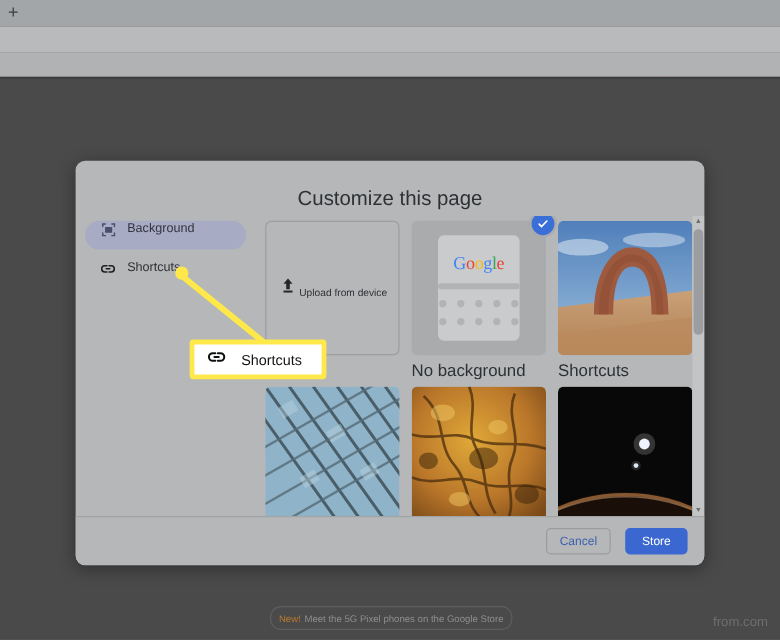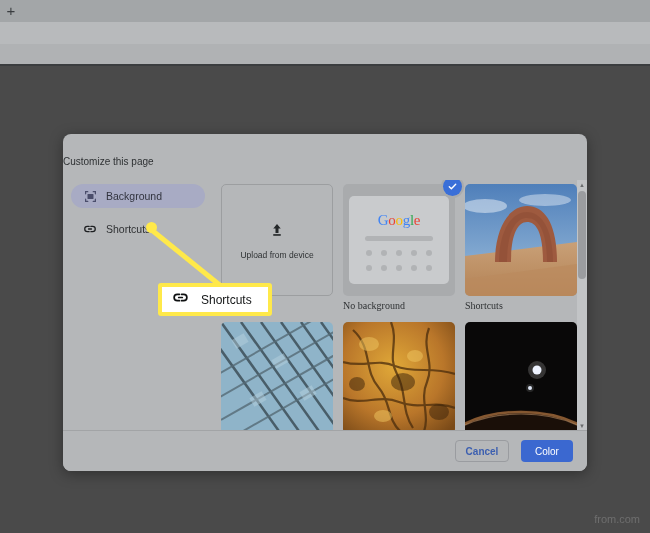--- a/index.html
+++ b/index.html
@@ -101,37 +101,38 @@
     position: absolute; left: 63px; top: 134px;
     width: 524px; height: 337px;
     background: #b5b7b9;
     border-radius: 8px;
     box-shadow: 0 3px 14px rgba(0,0,0,0.35);
     overflow: hidden;
   }
   .dialog-title {
     position: absolute; left: 0; top: 22px;
     width: 524px;
-    font-size: 10px;
+    text-align: center;
+    font-size: 17px;
     color: #2e3133;
   }
   .dialog-body {
     position: absolute; left: 0; top: 46px;
     width: 524px; height: 251px;
   }
 
   
   .sidebar {
     position: absolute; left: 0; top: 0;
     width: 148px; height: 251px;
   }
   .side-item {
     position: absolute; left: 8px;
     width: 134px; height: 24px;
-    display: flex; align-items: center;
+    display: flex; 
     border-radius: 12px;
     cursor: pointer;
     padding-left: 12px;
     box-sizing: border-box;
   }
   .side-item.active { background: #a8abc4; }
   .side-item .ico {
     width: 14px; height: 14px;
     flex: 0 0 auto;
     display: flex; align-items: center; justify-content: center;
@@ -151,47 +152,46 @@
     overflow: hidden;
   }
   .tile {
     position: absolute;
     width: 112px; height: 112px;
     border-radius: 5px;
   }
   .tile-label {
     position: absolute;
     width: 112px;
-    font-size: 10px;
+    font-size: 14px;
     color: #2e3133;
     white-space: nowrap;
     overflow: hidden;
-    font-family: Liberation Serif, serif;
   }
 
   .upload-tile {
     border: 1px solid #9c9ea0;
     background: #b5b7b9;
-    display: flex; flex-direction: column;
+    display: flex; 
     align-items: center; justify-content: center;
     cursor: pointer;
     box-sizing: border-box;
   }
   .upload-tile .up-label {
     font-size: 8.5px; color: #2e3133; margin-top: 7px;
   }
 
   .nobg-tile {
     background: #a9abad;
     display: flex; align-items: center; justify-content: center;
     cursor: pointer;
     position: absolute;
   }
   .nobg-inner {
-    width: 100px; height: 88px;
+    width: 68px; height: 88px;
     background: #c9cbcd;
     border-radius: 5px;
     display: flex; flex-direction: column; align-items: center;
     padding-top: 17px;
     box-sizing: border-box;
   }
   .goog {
     font-size: 15px;
     font-family: "Liberation Serif", serif;
     letter-spacing: -0.3px;
@@ -253,21 +253,20 @@
     font-size: 10px;
     display:flex;align-items:center;justify-content:center;
     cursor: pointer;
     box-sizing: border-box;
   }
   .btn-cancel {
     right: 78px; width: 54px;
     border: 1px solid #9a9ca0;
     color: #3c5fb0;
     background: #b5b7b9;
-    font-weight: bold;
   }
   .btn-done {
     right: 14px; width: 52px;
     background: #3b68d0;
     color: #ffffff;
   }
 
   
   .callout-line {
     position: absolute;
@@ -527,33 +526,37 @@
         <div class="scrollbar">
           <div class="sb-arrow" style="top:0">▲</div>
           <div class="sb-thumb"></div>
           <div class="sb-arrow" style="bottom:0">▼</div>
         </div>
       </div>
     </div>
 
     <div class="dialog-footer">
       <div class="btn btn-cancel">Cancel</div>
-      <div class="btn btn-done">Color</div>
+      <div class="btn btn-done">Store</div>
     </div>
   </div>
 
   <div class="callout-line" style="left:152px; top:227px; width:95px; height:5px; transform: rotate(39deg);"></div>
   <div class="callout-dot" style="left:146px; top:222px;"></div>
 
   <div class="callout-box">
     <span>
       <svg width="17" height="17" viewBox="0 0 24 24">
         <path d="M9.5 12h5" stroke="#0e1011" stroke-width="2.4" stroke-linecap="round"></path>
         <path d="M10.5 7.5H7.5a4.5 4.5 0 000 9h3" stroke="#0e1011" stroke-width="2.4" fill="none" stroke-linecap="round"></path>
         <path d="M13.5 7.5h3a4.5 4.5 0 010 9h-3" stroke="#0e1011" stroke-width="2.4" fill="none" stroke-linecap="round"></path>
       </svg>
     </span>
     <span class="clabel">Shortcuts</span>
   </div>
 
+  <div class="promo">
+    <span class="new">New!</span>
+    <span>Meet the 5G Pixel phones on the Google Store</span>
+  </div>
 
   <div class="watermark">from.com</div>
 </div>
 
 </body></html>

